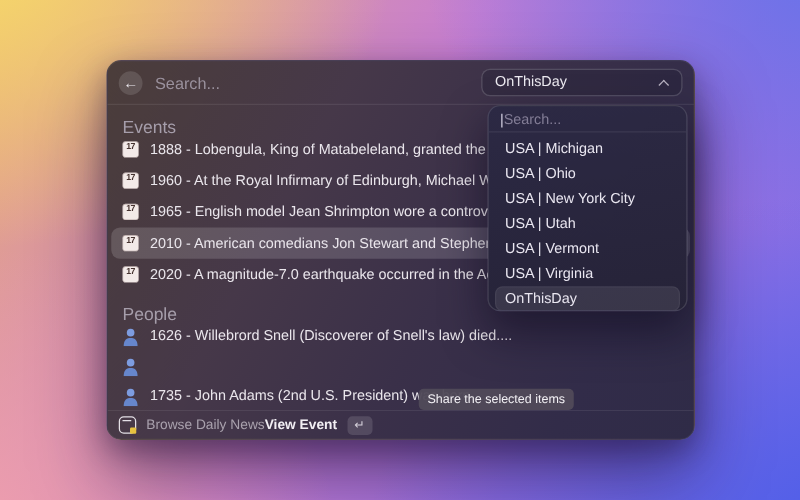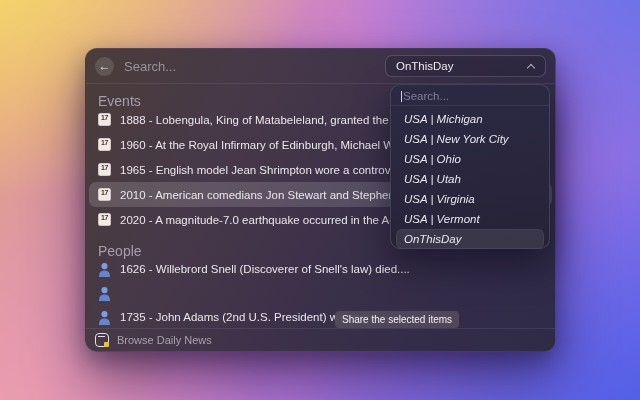--- a/index.html
+++ b/index.html
@@ -48,21 +48,21 @@
   .dd-panel{ position:absolute; left:304px; top:35px; width:160px; height:165px; z-index:5;
              border-radius:10px; background:linear-gradient(172deg,#2c2944 0%,#262338 100%);
              border:1px solid rgba(255,255,255,0.13);
              box-shadow:0 16px 34px rgba(10,5,25,0.5); overflow:hidden; }
   .dd-search{ height:21px; display:flex; align-items:center; padding:2px 10px 0;
               border-bottom:1px solid rgba(255,255,255,0.08); }
   .caret{ width:1px; height:11px; background:#d5d1e4; margin-right:1px; }
   .dd-ph{ color:#837d96; font-size:11.5px; }
   .dd-list{ padding:3px 5px; }
   .dd-opt{ height:20px; display:flex; align-items:center; padding:0 8px; border-radius:6px;
-           color:#e9e6f0; font-size:11.5px; white-space:nowrap;font-style:italic; }
+           color:#e9e6f0; font-size:11.5px; white-space:nowrap; }
   .dd-opt.selected{ background:rgba(255,255,255,0.09); box-shadow:inset 0 0 0 1px rgba(255,255,255,0.05); }
   .tooltip{ position:absolute; left:249px; top:262px; z-index:8; height:17px; line-height:17px;
             background:rgba(80,74,88,0.96); border-radius:4px; padding:0 7px; color:#f2f0f4; font-size:10px;
             white-space:nowrap;text-align:right; }
   .footer{ position:absolute; left:0; right:0; bottom:0; height:23px; display:flex; align-items:center;
            justify-content:flex-start; padding:0 9px; border-top:1px solid rgba(255,255,255,0.08);
            border-radius:0 0 12px 12px; }
   .f-left{ display:flex; align-items:center; gap:8px; }
   .news-ic{ width:14px; height:14px; border:1.4px solid #e4e0e6; border-radius:4px; position:relative; flex:0 0 14px;}
   .news-ic::before{ content:""; position:absolute; left:2px; top:2px; width:7px; height:1.4px; background:#e4e0e6; }
@@ -138,32 +138,36 @@
         </div>
       </div>
 
     <div class="dd-panel">
       <div class="dd-search">
         <span class="caret"></span>
         <span class="dd-ph">Search...</span>
       </div>
       <div class="dd-list" id="dd-list">
           <div class="dd-opt">USA | Michigan</div>
+          <div class="dd-opt">USA | Ohio</div>
           <div class="dd-opt">USA | New York City</div>
-          <div class="dd-opt">USA | Ohio</div>
           <div class="dd-opt">USA | Utah</div>
+          <div class="dd-opt">USA | Vermont</div>
           <div class="dd-opt">USA | Virginia</div>
-          <div class="dd-opt">USA | Vermont</div>
           <div class="dd-opt selected">OnThisDay</div>
         </div>
     </div>
 
     <div class="tooltip">Share the selected items</div>
 
     <div class="footer">
       <div class="f-left">
         <span class="news-ic"></span>
         <span class="f-label">Browse Daily News</span>
       </div>
+      <div class="f-right">
+        <span class="f-action">View Event</span>
+        <span class="key">↵</span>
+      </div>
     </div>
 
   </div>
 </div>
 
 </body></html>

